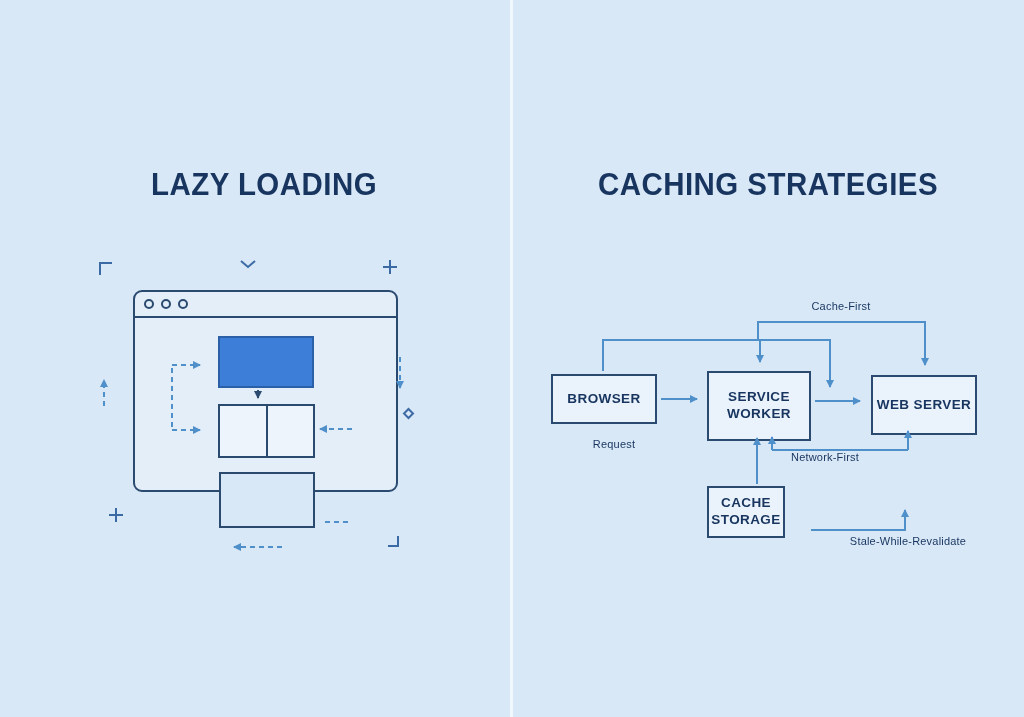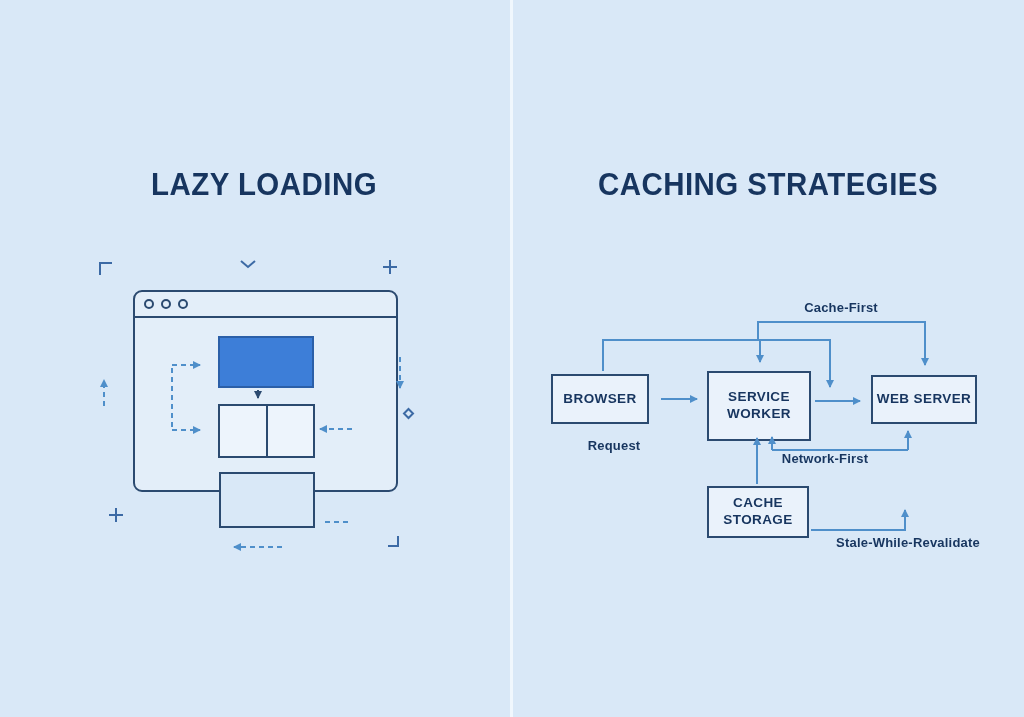--- a/index.html
+++ b/index.html
@@ -21,26 +21,26 @@
   .split{position:absolute;left:210px;top:404px;width:97px;height:54px;
          border:2px solid var(--ink,#2b4a70);background:#edf4fc;box-sizing:border-box;}
   .splitline{position:absolute;left:50%;top:0;bottom:0;width:2px;margin-left:-1px;background:var(--ink,#2b4a70);}
   .lazy{position:absolute;left:211px;top:472px;width:96px;height:56px;
         border:2px solid var(--ink,#2b4a70);background:var(--bg,#d9e8f7);box-sizing:border-box;}
   
   .node{position:absolute;border:2px solid var(--ink,#2b4a70);background:rgba(255,255,255,.45);
         display:flex;align-items:center;justify-content:center;text-align:center;
         font-weight:700;font-size:13.5px;letter-spacing:.4px;line-height:1.25;
         color:var(--navy,#17355f);box-sizing:border-box;padding:2px;}
-  #n-browser{left:39px;top:374px;width:98px;height:50px;}
+  #n-browser{left:39px;top:374px;width:106px;height:50px;}
   #n-sw{left:195px;top:371px;width:104px;height:70px;}
-  #n-ws{left:359px;top:375px;width:106px;height:49px;}
-  #n-cs{left:195px;top:486px;width:102px;height:52px;}
+  #n-ws{left:359px;top:375px;width:106px;height:60px;}
+  #n-cs{left:195px;top:486px;width:78px;height:52px;}
   .lbl{position:absolute;transform:translateX(-50%);white-space:nowrap;
-       font-size:13px;font-weight:700;color:var(--navy,#17355f);letter-spacing:.2px;}
+       font-size:11px;font-weight:400;color:var(--navy,#17355f);letter-spacing:.2px;}
   #l-cachefirst{left:329px;top:300px;}
   #l-request{left:102px;top:438px;}
   #l-networkfirst{left:313px;top:451px;}
   #l-swr{left:396px;top:535px;}
   
   .art{position:absolute;left:0;top:0;pointer-events:none;}
   .flow{stroke:var(--arrow-blue,#4f8fca);stroke-width:2;fill:none;}
   .dash{stroke:var(--arrow-blue,#4f8fca);stroke-width:2;fill:none;stroke-dasharray:5 4;}
   .ink-line{stroke:var(--ink,#2b4a70);stroke-width:2;fill:none;}
   .mark{stroke:var(--mark-blue,#3c6aa5);stroke-width:2;fill:none;}

